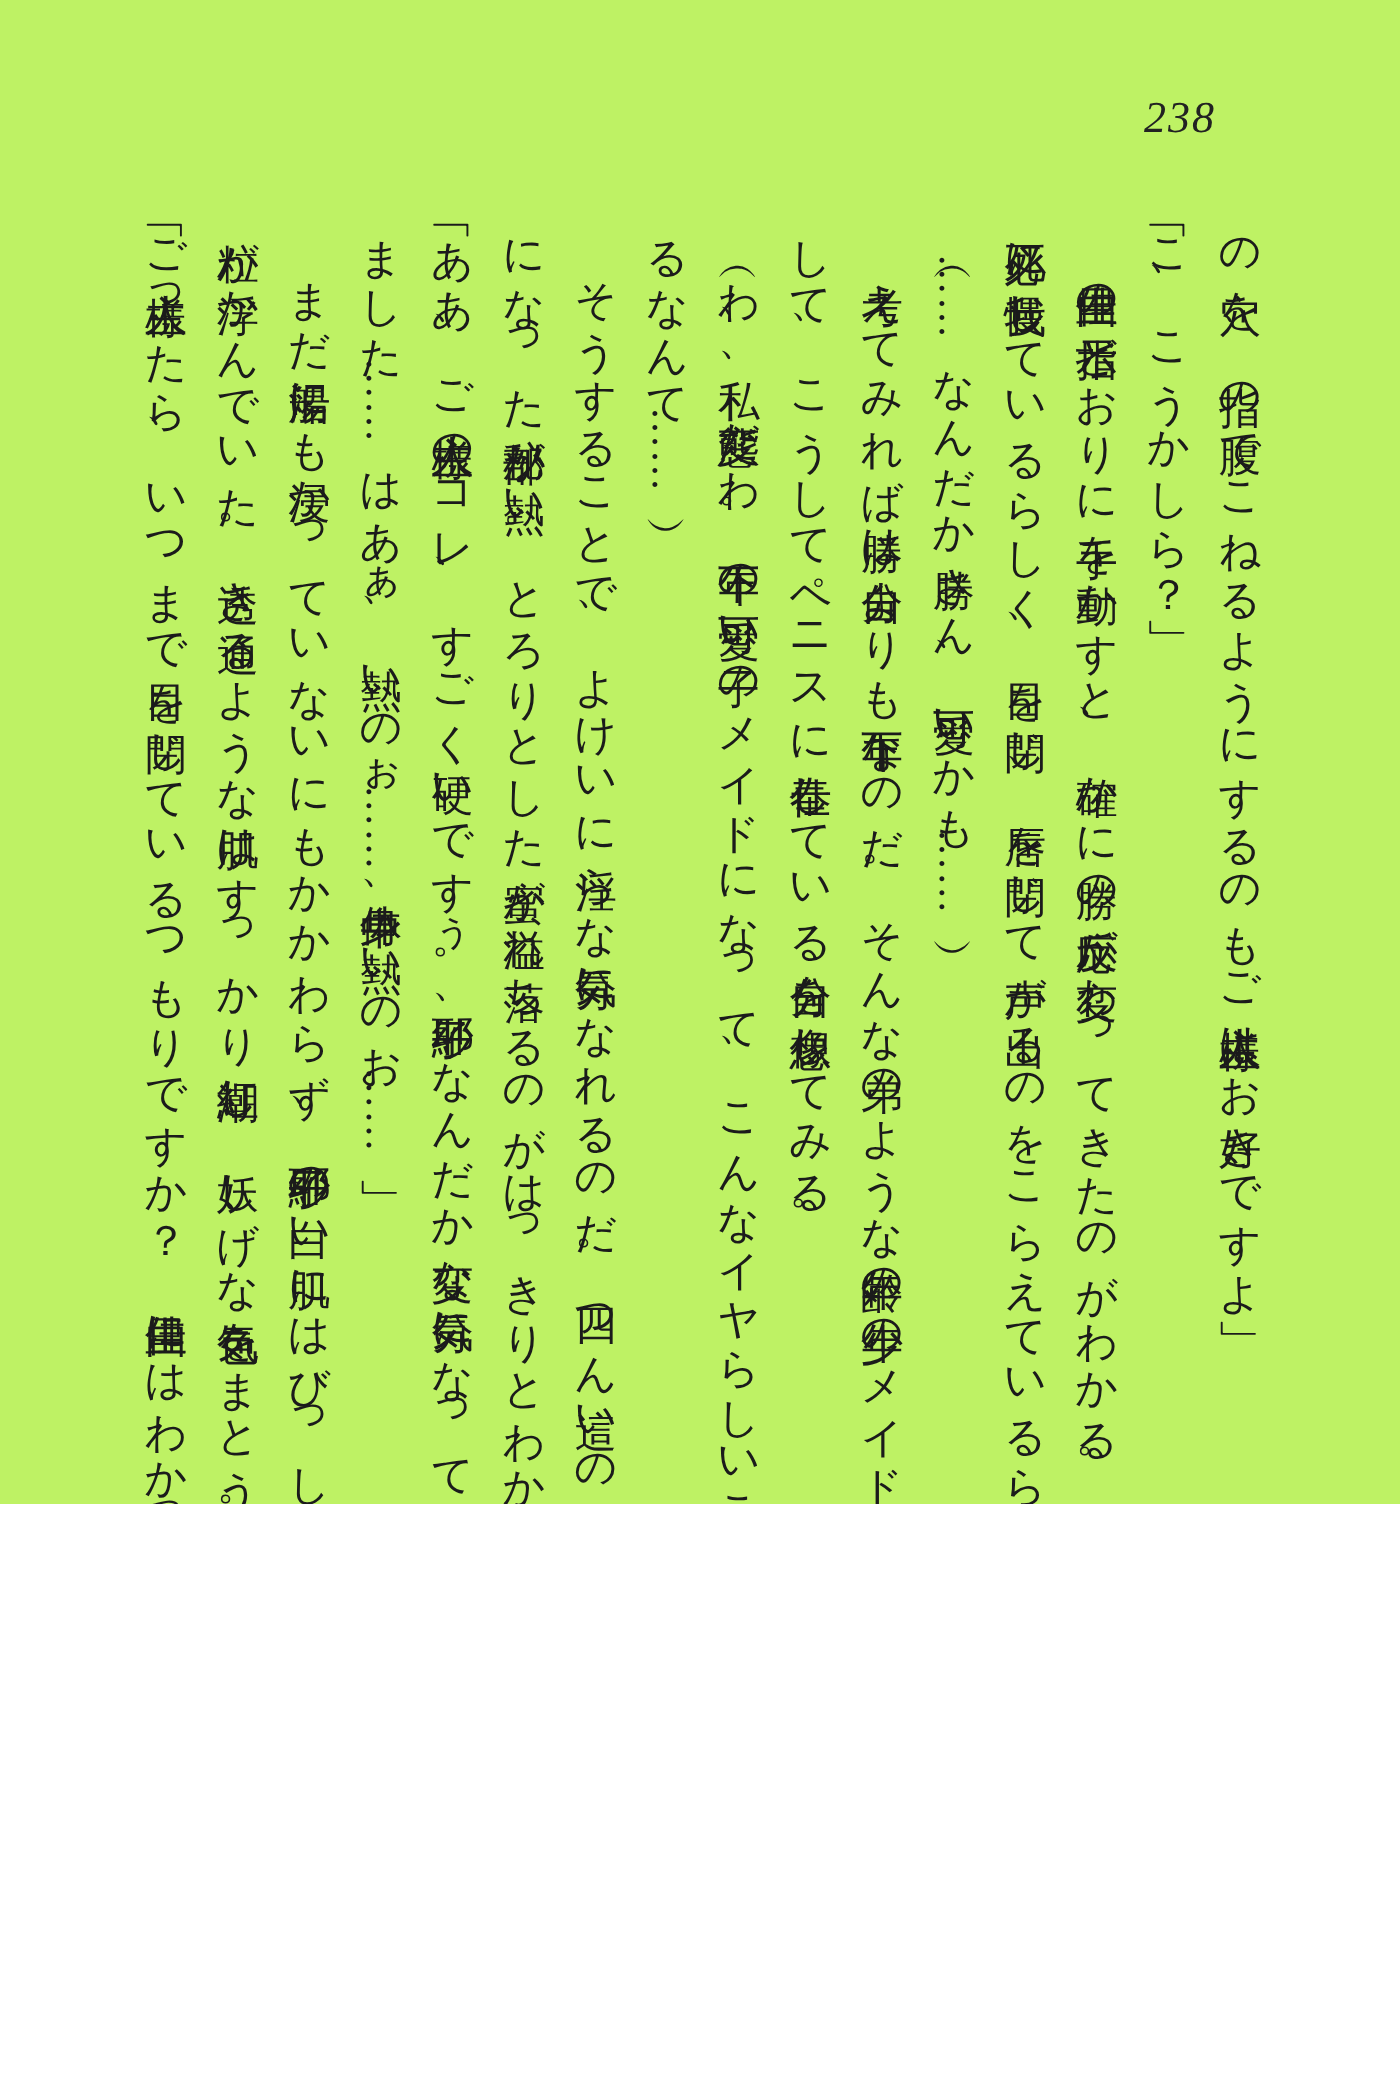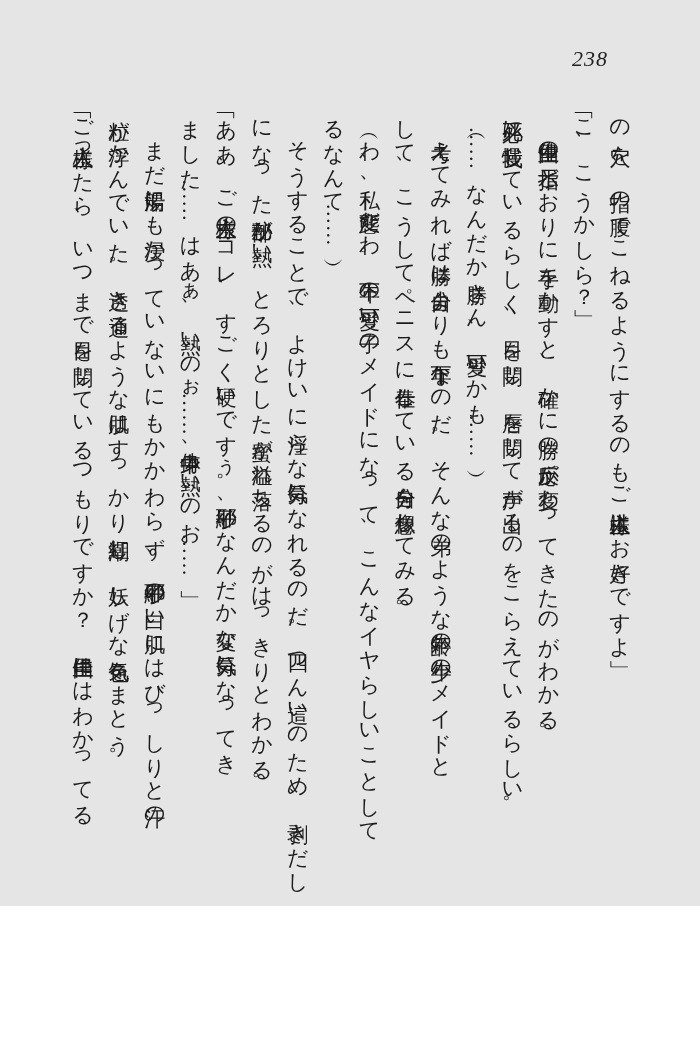--- a/index.html
+++ b/index.html
@@ -3,22 +3,22 @@
 <meta charset="utf-8">
 <style>
   html, body {
     margin: 0;
     padding: 0;
     background: #ffffff;
   }
   .page {
     position: relative;
     width: 700px;
-    height: 906px;
-    background: #e5e5e5;
+    height: 752px;
+    background: #bef264;
     overflow: hidden;
     font-family: "Liberation Serif", "DejaVu Serif", serif;
     color: #1b1b1b;
   }
   .page-number {
     position: absolute;
     top: 46px;
     left: 572px;
     font-size: 22px;
     font-style: italic;

